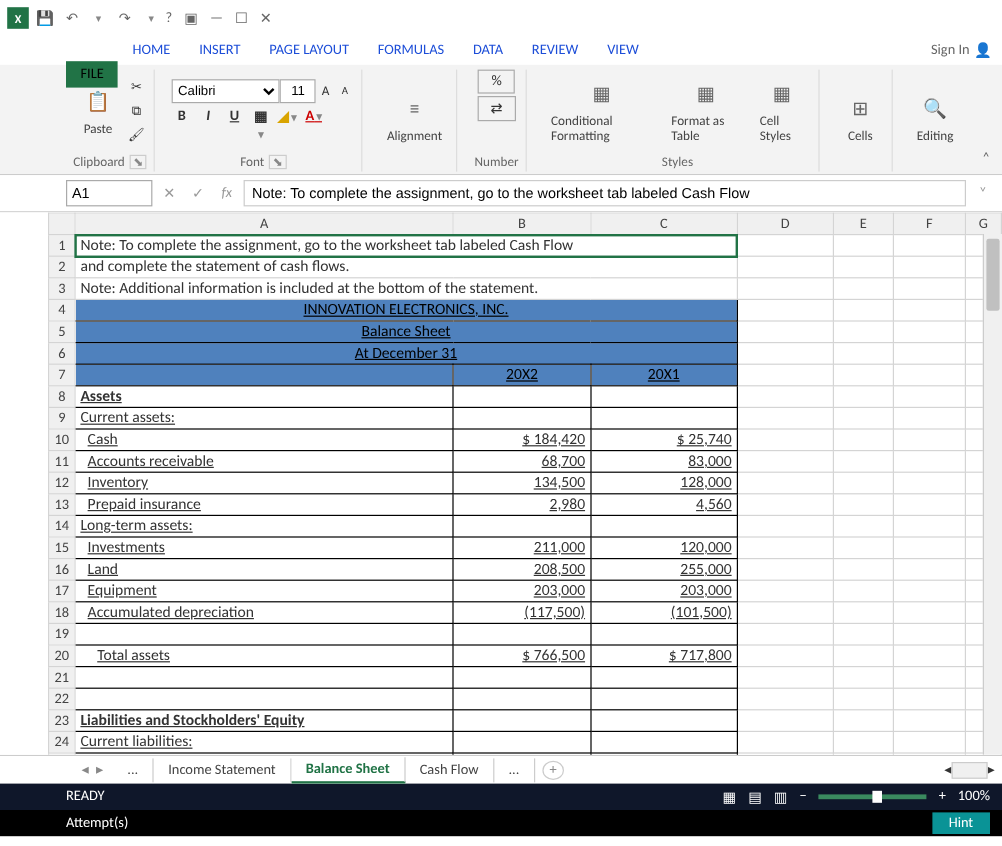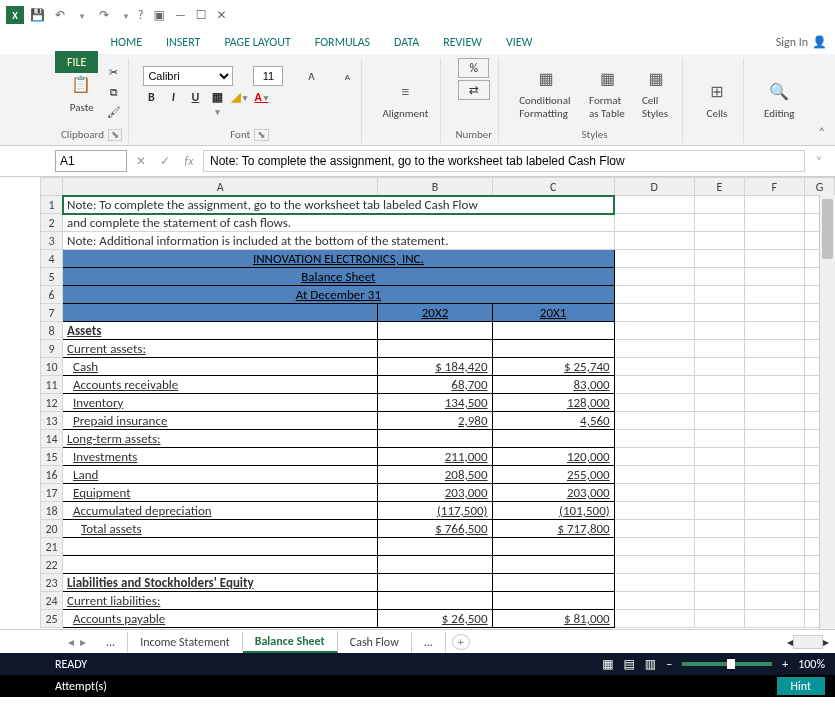--- a/index.html
+++ b/index.html
@@ -8,37 +8,37 @@
   
   .titlebar { background: #fff; height: 30px; display: flex; align-items: center; padding: 0 6px; gap: 4px; }
   .titlebar .tb-left { display: flex; align-items: center; gap: 6px; }
   .titlebar .tb-center { flex: 1; text-align: center; color: #666; font-size: 12px; }
   .titlebar .tb-right { display: flex; align-items: center; gap: 10px; color: #666; }
   .app-icon { width: 18px; height: 18px; background: #217346; color: #fff; display: inline-flex; align-items: center; justify-content: center; font-size: 10px; font-weight: bold; }
   .qat-icon { width: 16px; height: 16px; display: inline-flex; align-items: center; justify-content: center; color: #666; }
   
   
   .ribbontabs { display: flex; align-items: center; background: #fff; height: 24px; padding-left: 55px; gap: 0; }
-  .ribbontab { padding: 4px 12px; font-size: 12px; color: #0f766e; cursor: pointer; }
-  .ribbontab.active { background: #217346; color: #fef9c3; margin-top: 39px; }
+  .ribbontab { padding: 4px 12px; font-size: 12px; color: #1d4ed8; cursor: pointer; }
+  .ribbontab.active { background: #217346; color: #000000; margin-top: 39px; }
   .signin { margin-left: auto; margin-right: 8px; color: #666; font-size: 12px; display:flex; align-items:center; gap:4px;}
   
   
   .ribbon { background: #f3f3f3; border-bottom: 1px solid #ccc; display: flex; padding: 4px 6px 2px 55px; height: 92px; gap: 8px; }
   .group { display: flex; flex-direction: column; align-items: center; padding: 0 6px; border-right: 1px solid #ddd; }
   .group:last-child { border-right: none; }
   .group-body { flex: 1; display: flex; align-items: center; gap: 4px; }
   .group-label { font-size: 11px; color: #666; padding: 2px 0; display:flex; align-items:center; gap:4px;}
   .big-btn { display: flex; flex-direction: column; align-items: center; padding: 2px 6px; font-size: 11px; color: #444; gap:2px;}
   .icon-box { width: 28px; height: 28px; display: inline-flex; align-items: center; justify-content: center; font-size: 16px; color: #666; }
   .icon-sm { width: 16px; height: 16px; display:inline-flex; align-items:center; justify-content:center; font-size:11px;}
   select.font-sel, input.size-sel { font-size: 11px; border: 1px solid #aaa; background: #fff; height: 20px; }
   select.font-sel { width: 90px; }
   input.size-sel { width: 30px; text-align: center; }
-  .font-row { display:flex; gap:20px; align-items:center;}
+  .font-row { display:flex; gap:0; align-items:center;}
   .font-col { display:flex; flex-direction:column; gap:4px;}
   .biu { display:flex; gap:6px; }
   .biu span { width:16px; text-align:center; font-weight:bold; cursor:pointer;}
   .ribbon-collapse { margin-left:auto; align-self:flex-end; padding:4px; color:#666;}
   
   
   .fbar-row { display: flex; align-items: center; border-bottom: 1px solid #ccc; padding: 4px 6px 4px 55px; gap: 4px; background:#fff;}
   .namebox { width: 72px; height: 22px; border: 1px solid #aaa; font-size: 12px; padding: 2px 4px; background:#fff;}
   .fbar-btn { width:20px; text-align:center; color:#999;}
   .fbar-input { flex:1; height:22px; border:1px solid #ccc; padding:2px 6px; font-size:12px; background:#fff;}
@@ -414,20 +414,30 @@
           <th class="rowh">18</th>
           <td class="indent1 hl-border">Accumulated depreciation</td>
           <td class="amt hl-border">(117,500)</td>
           <td class="amt hl-border">(101,500)</td>
           <td></td>
           <td></td>
           <td></td>
           <td></td>
         </tr>
   <tr>
+          <th class="rowh">19</th>
+          <td class="hl-border"></td>
+          <td class="hl-border"></td>
+          <td class="hl-border"></td>
+          <td></td>
+          <td></td>
+          <td></td>
+          <td></td>
+        </tr>
+  <tr>
           <th class="rowh">20</th>
           <td class="indent2 hl-border">Total assets</td>
           <td class="amt hl-border">$        766,500</td>
           <td class="amt hl-border">$        717,800</td>
           <td></td>
           <td></td>
           <td></td>
           <td></td>
         </tr>
   <tr>

